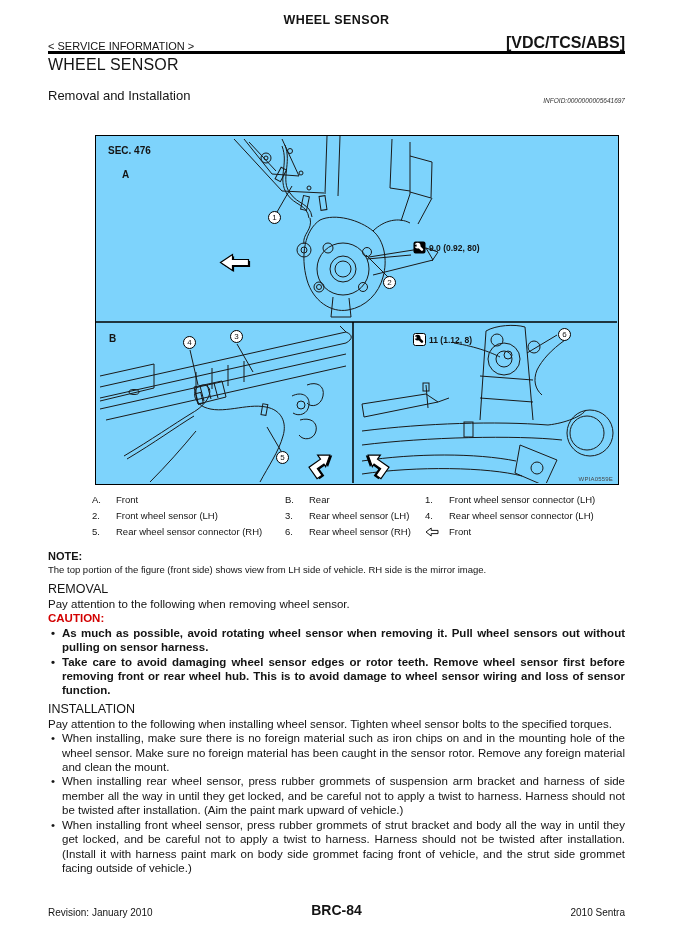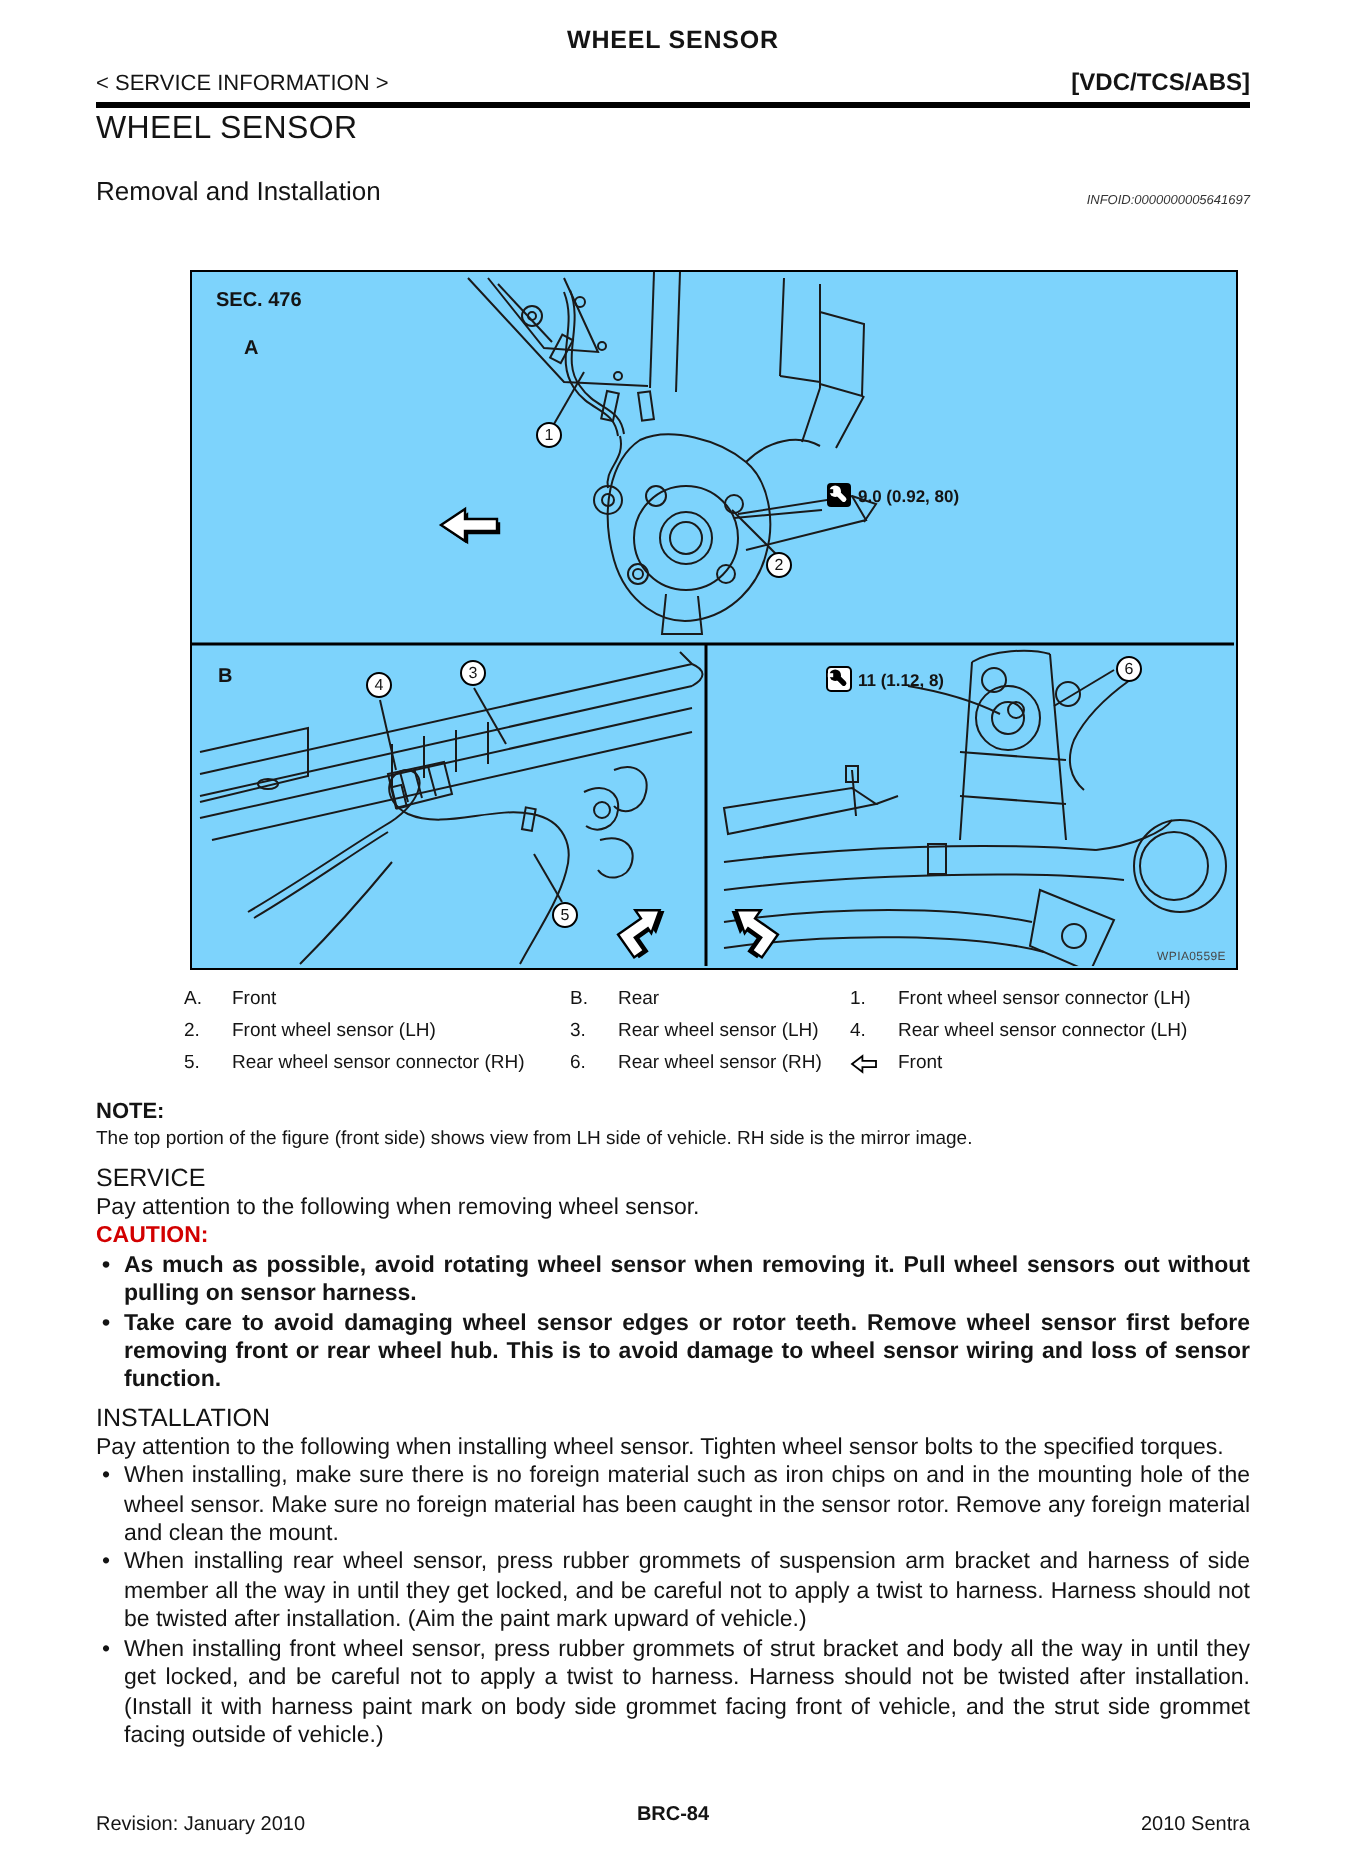--- a/index.html
+++ b/index.html
@@ -11,21 +11,21 @@
     color:var(--ink); position:relative; overflow:hidden;
   }
   .page{ position:absolute; inset:0; }
 
   
   .top-title{ position:absolute; top:13px; left:0; right:0; text-align:center;
     font-size:12.5px; font-weight:bold; letter-spacing:.4px; }
   .header-row{ position:absolute; top:34px; left:48px; width:577px;
     display:flex; justify-content:space-between; align-items:flex-end; }
   .breadcrumb{ font-size:11px; }
-  .system-tag{ font-size:12px; font-weight:bold; }
+  .system-tag{ font-size:16px; font-weight:bold; }
   .thick-rule{ position:absolute; top:51px; left:48px; width:577px; height:2.5px; background:#000; }
   .section-title{ position:absolute; top:56px; left:48px; font-size:16px; font-weight:500; letter-spacing:.2px; }
   .subsection-title{ position:absolute; top:88px; left:48px; font-size:13px; }
   .infoid{ position:absolute; top:97px; right:48px; font-size:6.5px; font-style:italic; color:#333; }
 
   
   .figure{ position:absolute; left:95px; top:135px; width:524px; height:350px;
     border:1.5px solid #000; background:#7dd3fc; }
   .figure svg.art{ position:absolute; left:0; top:0; }
   .fig-label{ position:absolute; font-size:10px; font-weight:bold; }
@@ -58,21 +58,21 @@
   .note-text{ font-size:9.5px; line-height:13px; margin-bottom:5px; }
   .sub-heading{ font-size:12.5px; line-height:16px; margin-top:3px; }
   .caution-label{ color:var(--caution); font-weight:bold; }
   .para{ text-align:justify; }
   .bullet{ position:relative; padding-left:14px; text-align:justify; }
   .bullet::before{ content:"\2022"; position:absolute; left:3px; }
   .bullet.bold{ font-weight:bold; }
 
   
   .footer-page{ position:absolute; left:0; right:0; top:902px; text-align:center;
-    font-size:10px; font-weight:bold; }
+    font-size:14px; font-weight:bold; }
   .footer-rev{ position:absolute; left:48px; top:907px; font-size:10px; }
   .footer-model{ position:absolute; right:48px; top:907px; font-size:10px; }
 </style>
 </head>
 <body>
 
 <div class="page">
 
   <div class="top-title">WHEEL SENSOR</div>
   <div class="header-row">
@@ -275,21 +275,21 @@
         </svg>
       </span>
       <span class="lg-label">Front</span>
     </div>
   </div>
 
   <div class="content">
     <div class="note-label">NOTE:</div>
     <div class="note-text">The top portion of the figure (front side) shows view from LH side of vehicle. RH side is the mirror image.</div>
 
-    <div class="sub-heading">SERVICE</div>
+    <div class="sub-heading">REMOVAL</div>
     <div class="para">Pay attention to the following when removing wheel sensor.</div>
     <div class="caution-label">CAUTION:</div>
     <div class="bullet bold">As much as possible, avoid rotating wheel sensor when removing it. Pull wheel sensors out without pulling on sensor harness.</div>
     <div class="bullet bold">Take care to avoid damaging wheel sensor edges or rotor teeth. Remove wheel sensor first before removing front or rear wheel hub. This is to avoid damage to wheel sensor wiring and loss of sensor function.</div>
 
     <div class="sub-heading">INSTALLATION</div>
     <div class="para">Pay attention to the following when installing wheel sensor. Tighten wheel sensor bolts to the specified torques.</div>
     <div class="bullet">When installing, make sure there is no foreign material such as iron chips on and in the mounting hole of the wheel sensor. Make sure no foreign material has been caught in the sensor rotor. Remove any foreign material and clean the mount.</div>
     <div class="bullet">When installing rear wheel sensor, press rubber grommets of suspension arm bracket and harness of side member all the way in until they get locked, and be careful not to apply a twist to harness. Harness should not be twisted after installation. (Aim the paint mark upward of vehicle.)</div>
     <div class="bullet">When installing front wheel sensor, press rubber grommets of strut bracket and body all the way in until they get locked, and be careful not to apply a twist to harness. Harness should not be twisted after installation. (Install it with harness paint mark on body side grommet facing front of vehicle, and the strut side grommet facing outside of vehicle.)</div>

